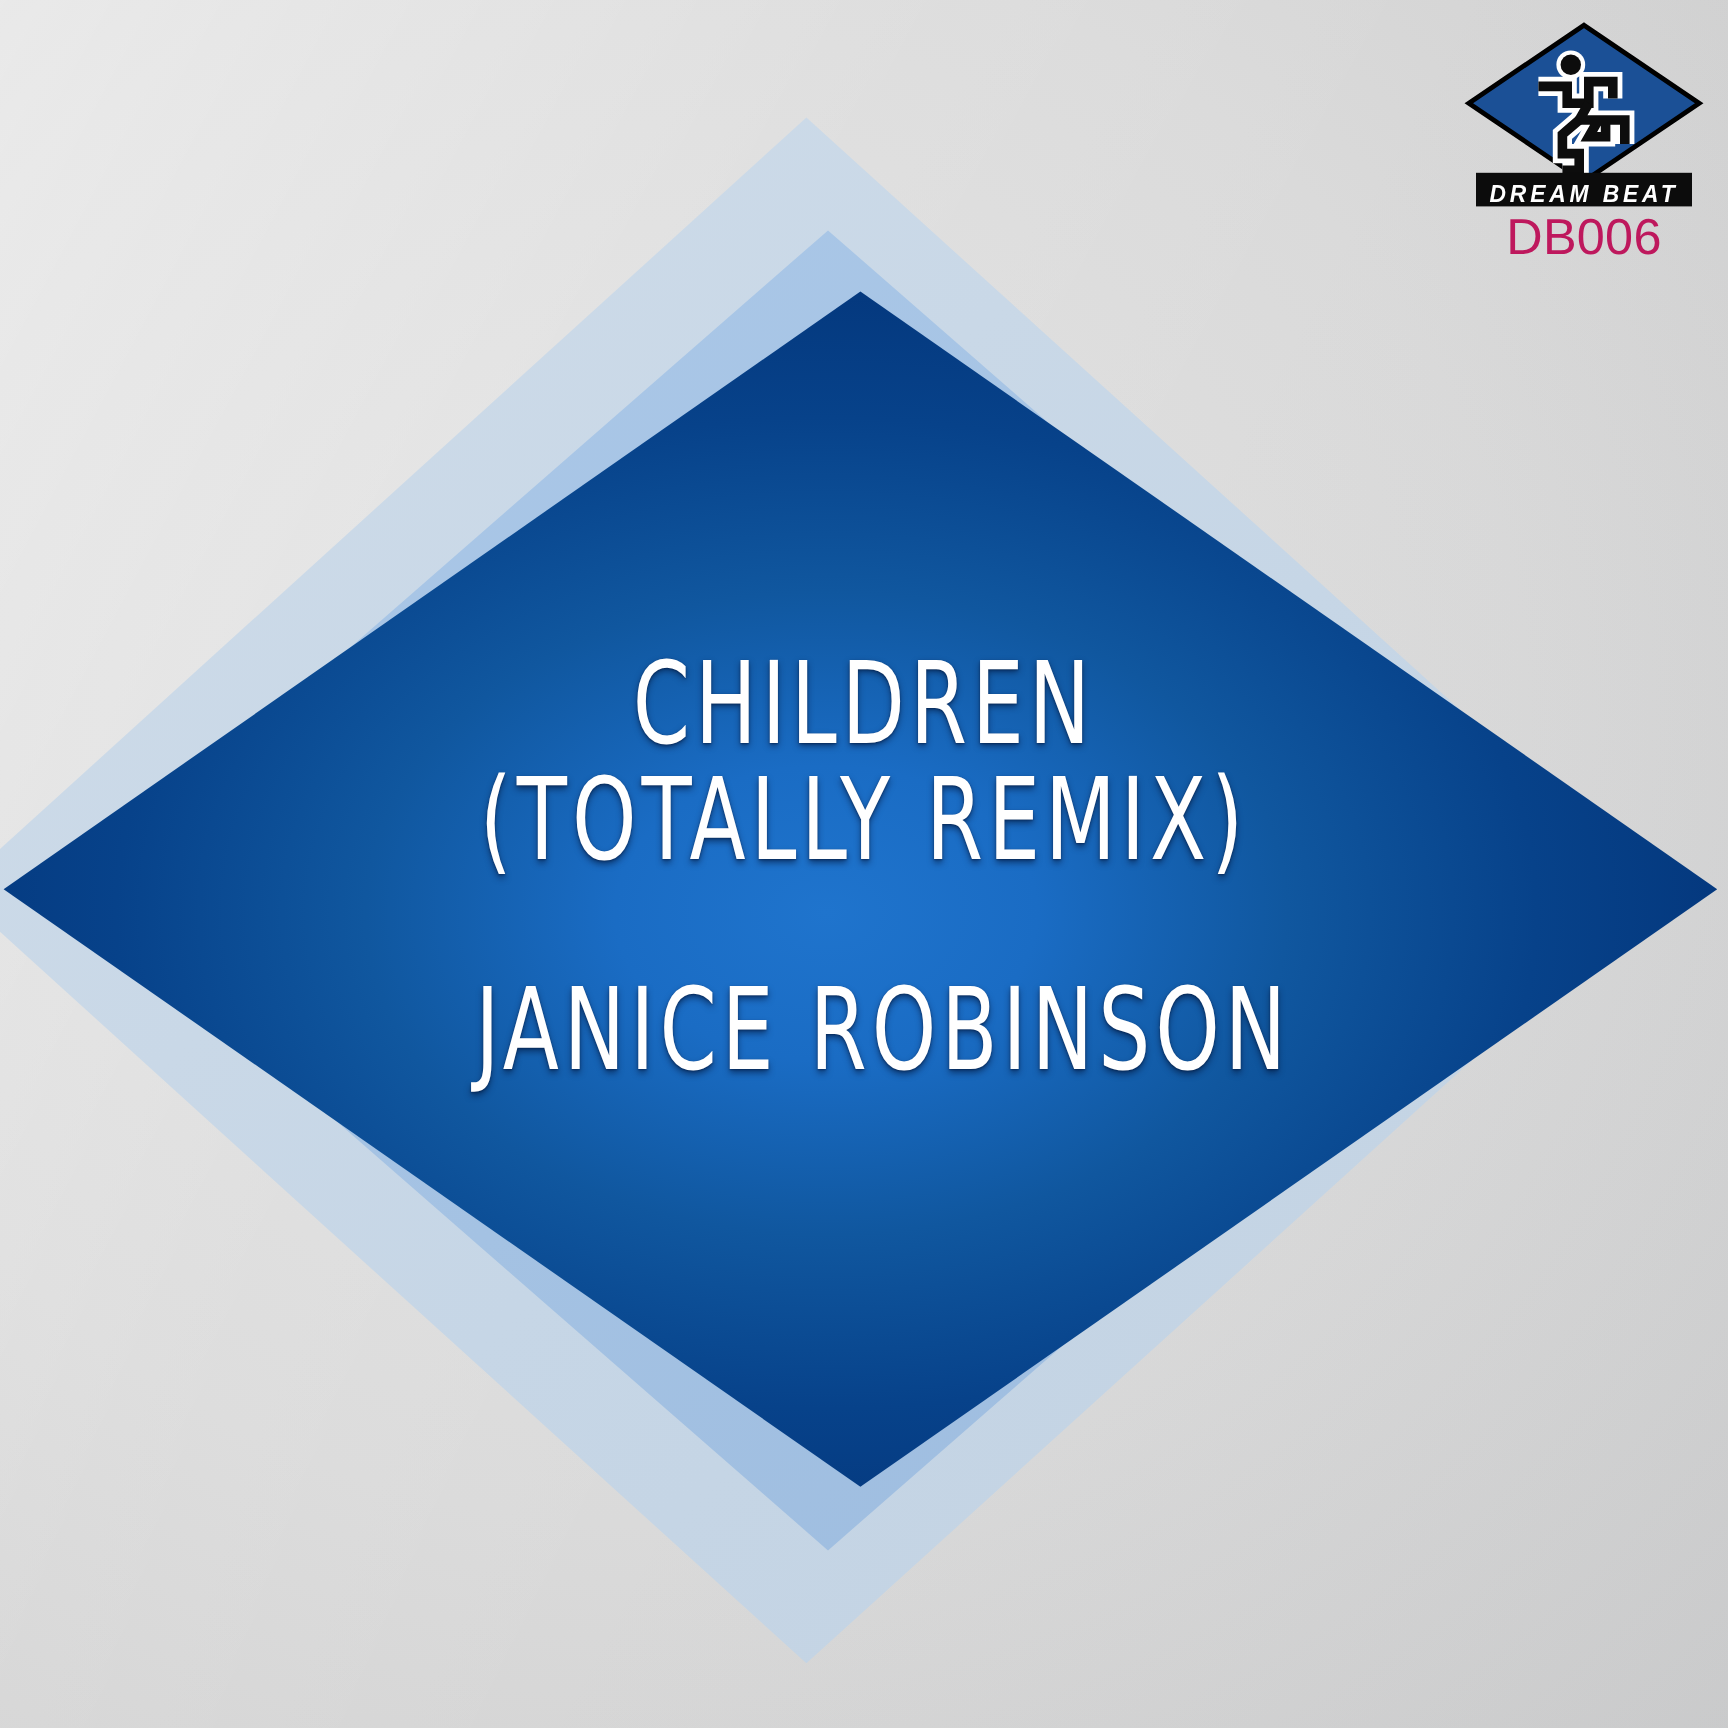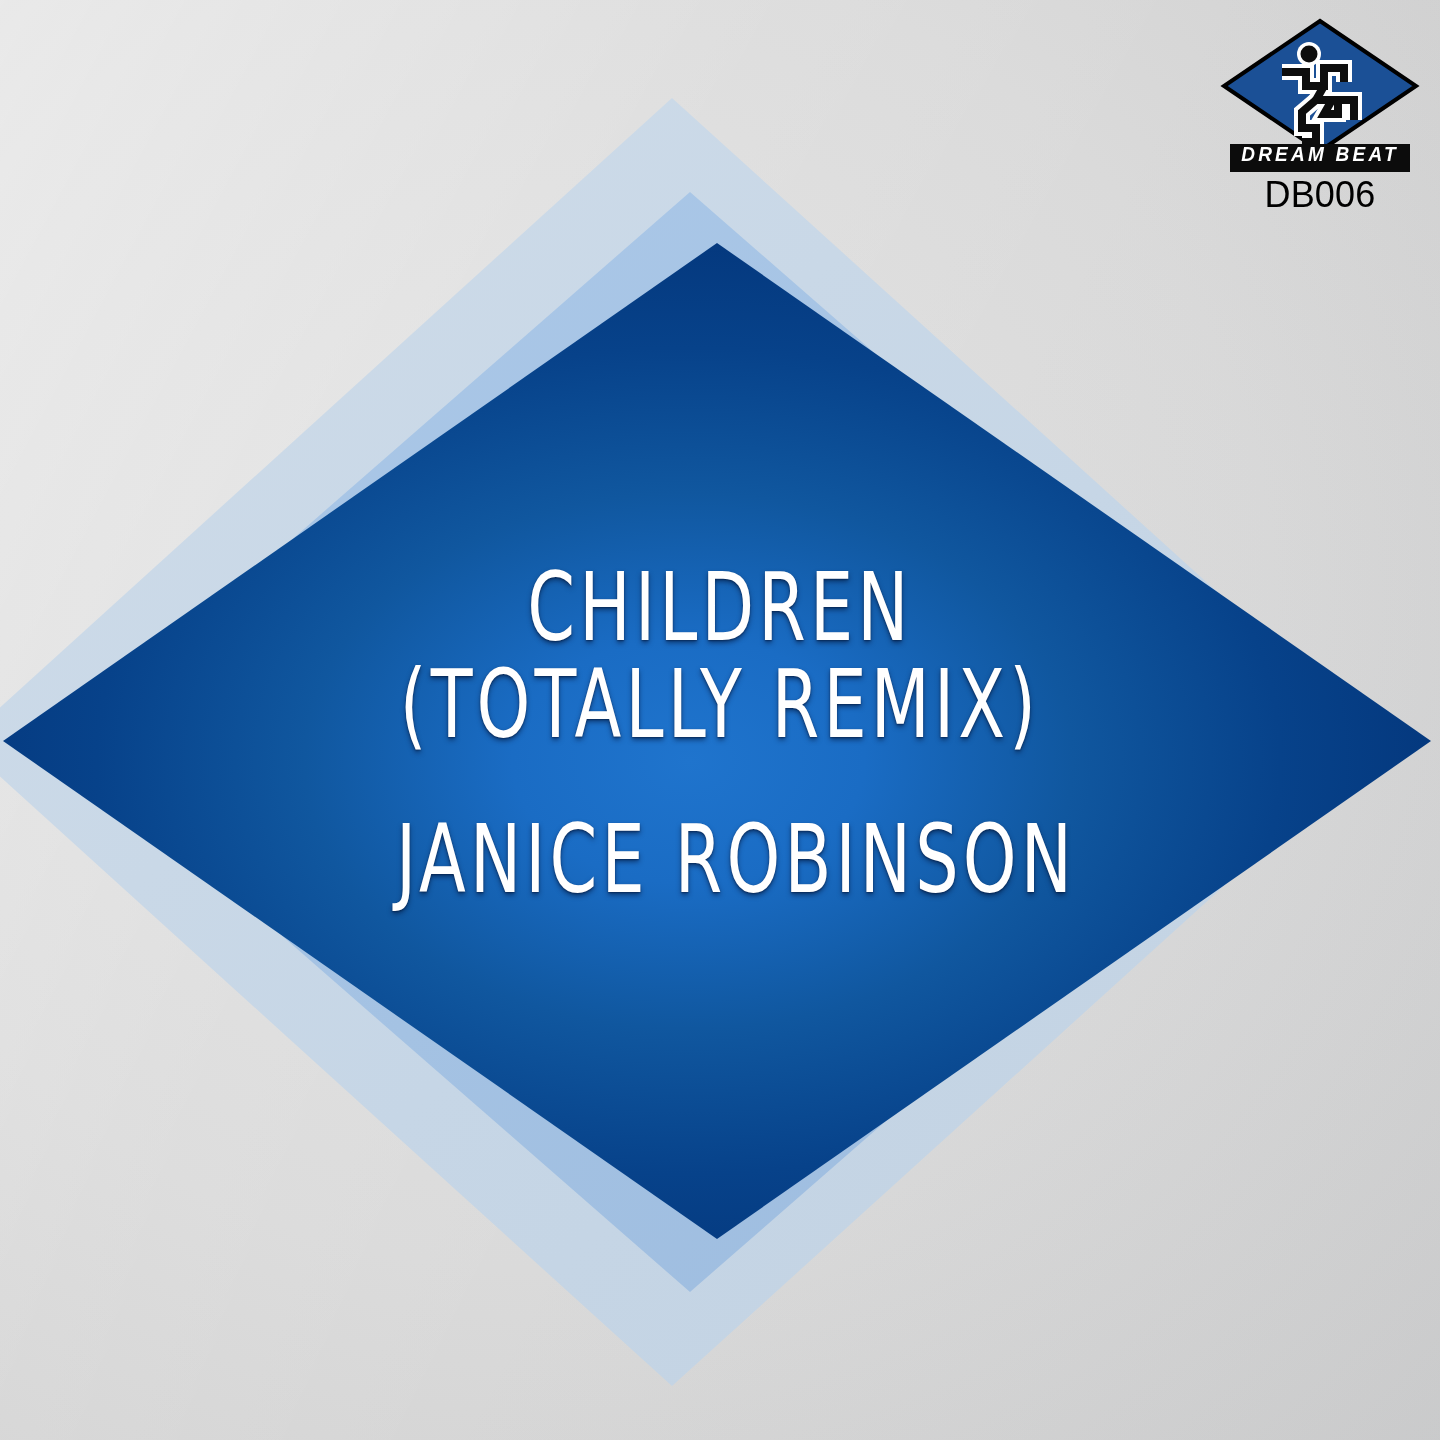--- a/index.html
+++ b/index.html
@@ -47,21 +47,20 @@
     width: 1440px;
     height: 1440px;
     pointer-events: none;
   }
   .title-wrap {
     position: absolute;
     left: 0;
     top: 540px;
     width: 1440px;
     text-align: center;
-    margin-top: 20px;
   }
   .artist-wrap {
     position: absolute;
     left: 16px;
     top: 812px;
     width: 1440px;
     text-align: center;
   }
   .cover-line {
     display: block;
@@ -93,39 +92,39 @@
     margin: 0 auto;
   }
   .logo-mark svg { display:block; width:200px; height:140px; }
   .logo-bar {
     position: relative;
     margin: -12px auto 0 auto;
     width: 180px;
     height: 28px;
     background: #0c0c0c;
     display: flex;
-    align-items: flex-start;
+    align-items: flex-end;
     justify-content: center;
   }
   .logo-bar span {
     color: #ffffff;
     font-family: "Liberation Sans", sans-serif;
     font-weight: bold;
     font-style: italic;
     font-size: 19px;
     letter-spacing: 0.17em;
     line-height: 1;
     transform: scaleY(1.08);
   }
   .logo-cat {
     margin-top: 4px;
-    color: #000000;
+    color: #be185d;
     font-family: "Liberation Sans", sans-serif;
     font-weight: normal;
-    font-size: 36px;
+    font-size: 42px;
     letter-spacing: 0.005em;
     line-height: 1.05;
   }
 </style>
 </head>
 <body>
 
 <div id="cover">
 
   <div class="bg-base"></div>

